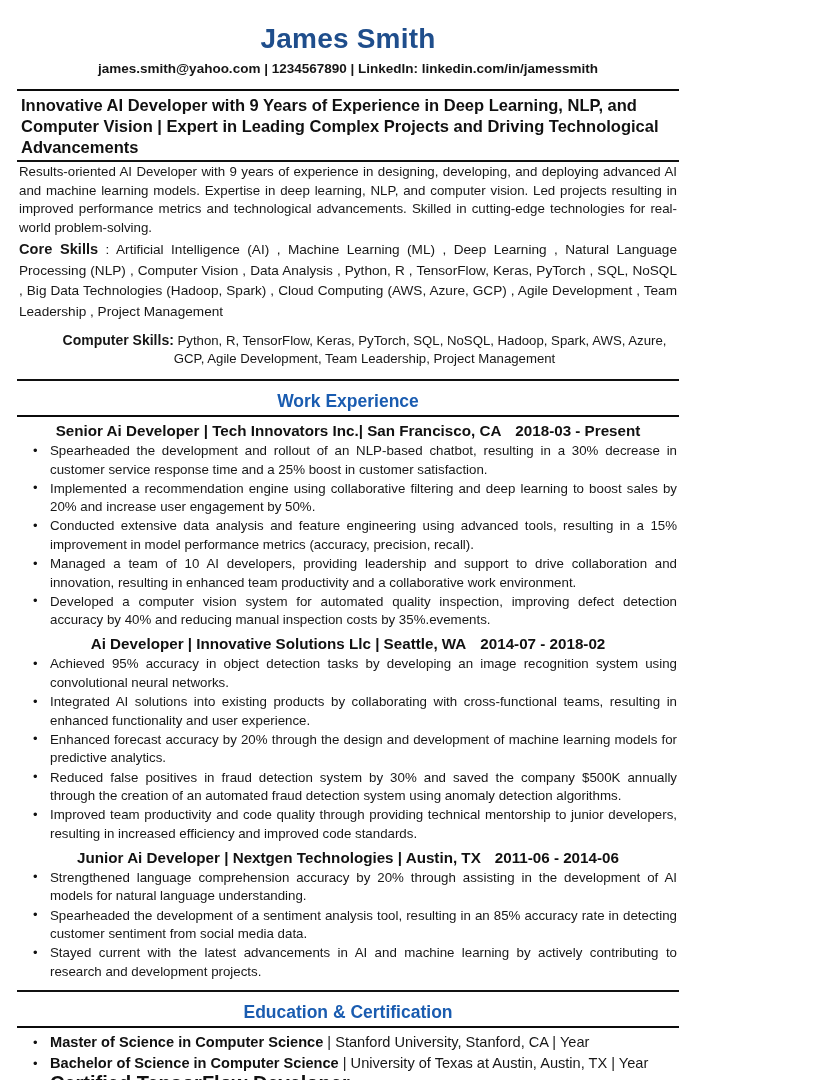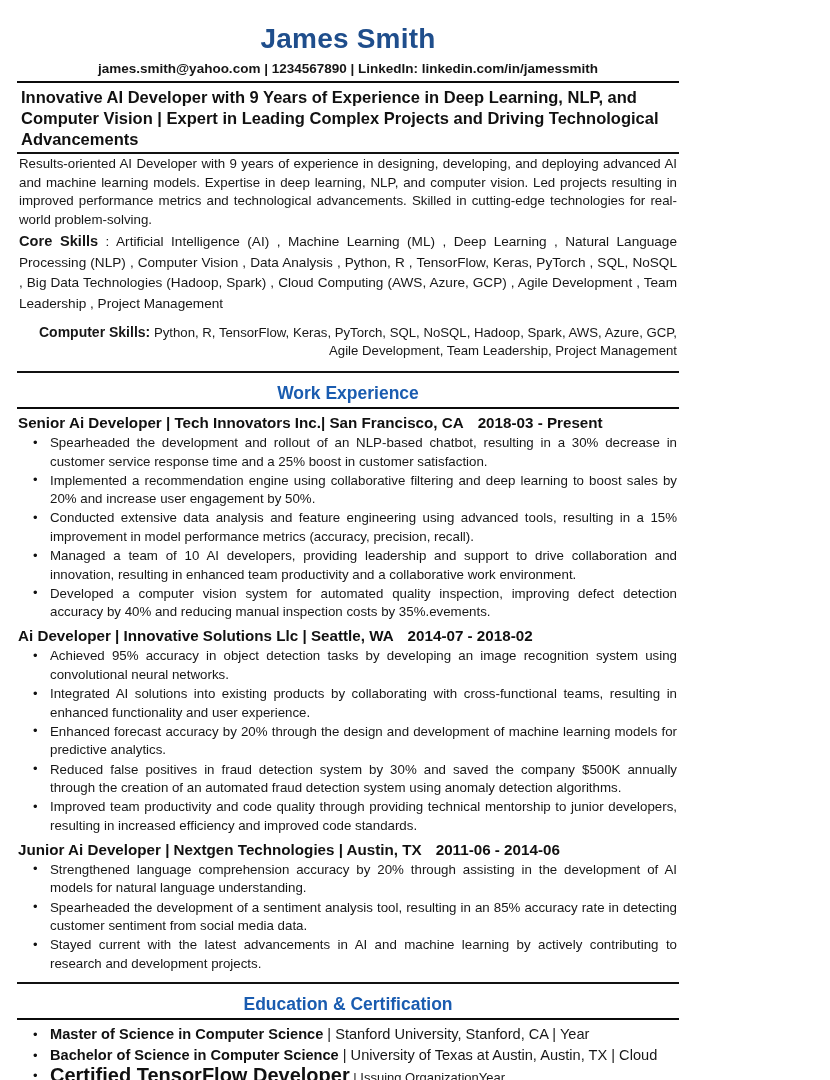--- a/index.html
+++ b/index.html
@@ -31,21 +31,21 @@
     letter-spacing: 0.2px;
     line-height: 34px;
     margin: 0 0 4px 0;
   }
   .contact {
     text-align: center;
     font-size: 13.5px;
     font-weight: bold;
     color: #161616;
     line-height: 17px;
-    padding-bottom: 4px;
+    padding-bottom: 12px;
   }
 
   
   .rule {
     border: none;
     border-top: 2px solid #0b0b0b;
     margin: 0;
     height: 0;
   }
   .rule-thin {
@@ -80,39 +80,40 @@
     color: #171717;
     padding: 2px 2px 0 2px;
   }
   .skills-block .lbl {
     font-weight: bold;
     font-size: 14.6px;
   }
   .skills-block.compact {
     font-size: 13.2px;
     line-height: 18px;
-    text-align: right;
+    text-align: center;
     padding-top: 9px;
+    margin-left: 33px;
   }
   .skills-block.compact .lbl { font-size: 14px; }
 
   
   .section-title {
     text-align: center;
     color: #1a5cb0;
     font-size: 17.5px;
     font-weight: bold;
     line-height: 22px;
     padding: 9px 0 3px 0;
   }
 
   
   .job-head {
     display: flex;
-    justify-content: flex-start;
+    justify-content: center;
     align-items: baseline;
     font-size: 15.2px;
     font-weight: bold;
     color: #111111;
     line-height: 21px;
     padding: 3px 1px 0 1px;
   }
   .job-head .right { white-space: nowrap; padding-left: 14px; }
 
   ul.bullets {
@@ -242,20 +243,20 @@
 
   <div class="section-title">Education &amp; Certification</div>
 
   <hr class="rule">
 
   <ul class="edu">
     <li>
       <span class="deg">Master of Science in Computer Science</span><span> | Stanford University, Stanford, CA | Year</span>
     </li>
     <li>
-      <span class="deg">Bachelor of Science in Computer Science</span><span> | University of Texas at Austin, Austin, TX | Cloud</span>
+      <span class="deg">Bachelor of Science in Computer Science</span><span> | University of Texas at Austin, Austin, TX | Year</span>
     </li>
     <li class="small">
       <span class="deg">Certified TensorFlow Developer</span><span> | Issuing OrganizationYear</span>
     </li>
   </ul>
 
 </div>
 
 </body></html>

